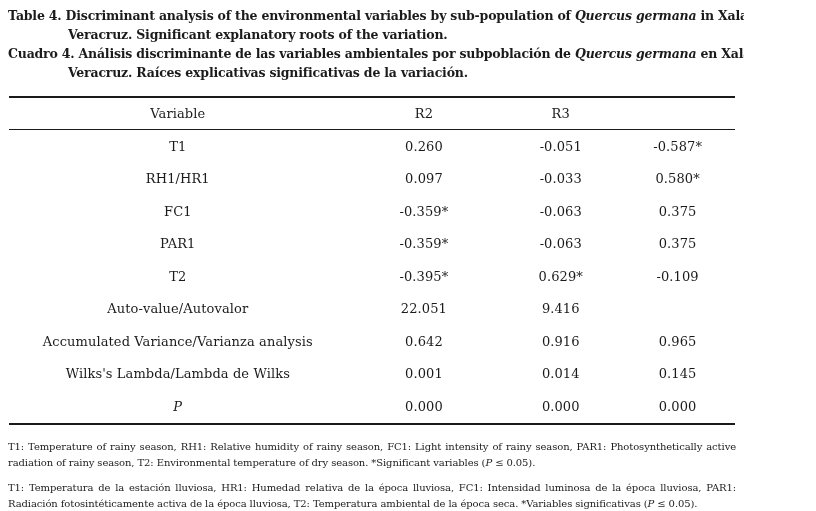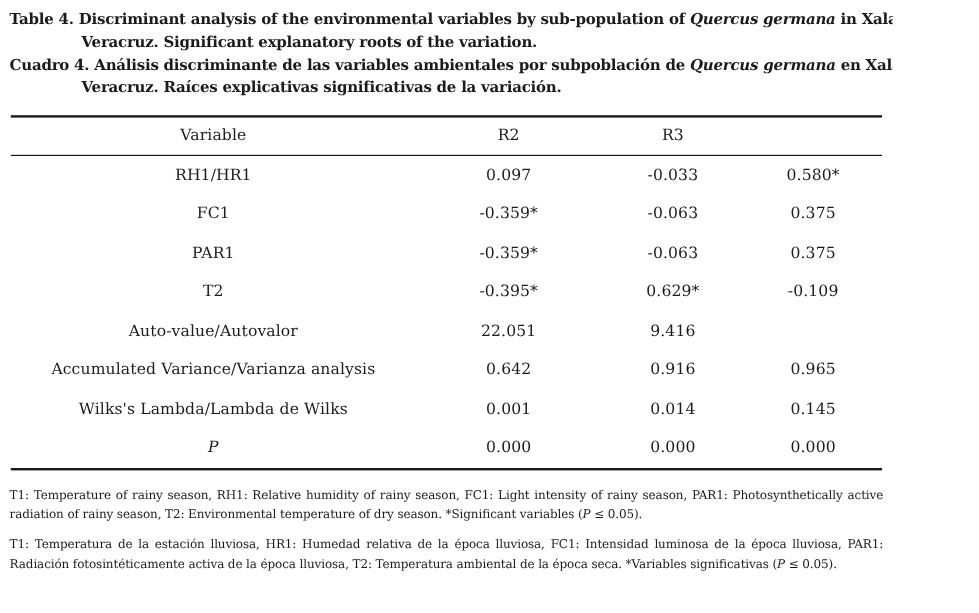--- a/index.html
+++ b/index.html
@@ -89,20 +89,26 @@
     <div class="title-line cont">Veracruz. Raíces explicativas significativas de la variación.</div>
   </div>
 
   <div class="data-table">
     <div class="t-row t-head">
       <div class="t-cell">Variable</div>
       <div class="t-cell">R2</div>
       <div class="t-cell">R3</div>
     </div>
 
+    <div class="t-row t-body-row">
+      <div class="t-cell t-cell-variable">T1</div>
+      <div class="t-cell">0.260</div>
+      <div class="t-cell">-0.051</div>
+      <div class="t-cell">-0.587*</div>
+    </div>
 
     <div class="t-row t-body-row">
       <div class="t-cell t-cell-variable">RH1/HR1</div>
       <div class="t-cell">0.097</div>
       <div class="t-cell">-0.033</div>
       <div class="t-cell">0.580*</div>
     </div>
 
     <div class="t-row t-body-row">
       <div class="t-cell t-cell-variable">FC1</div>

